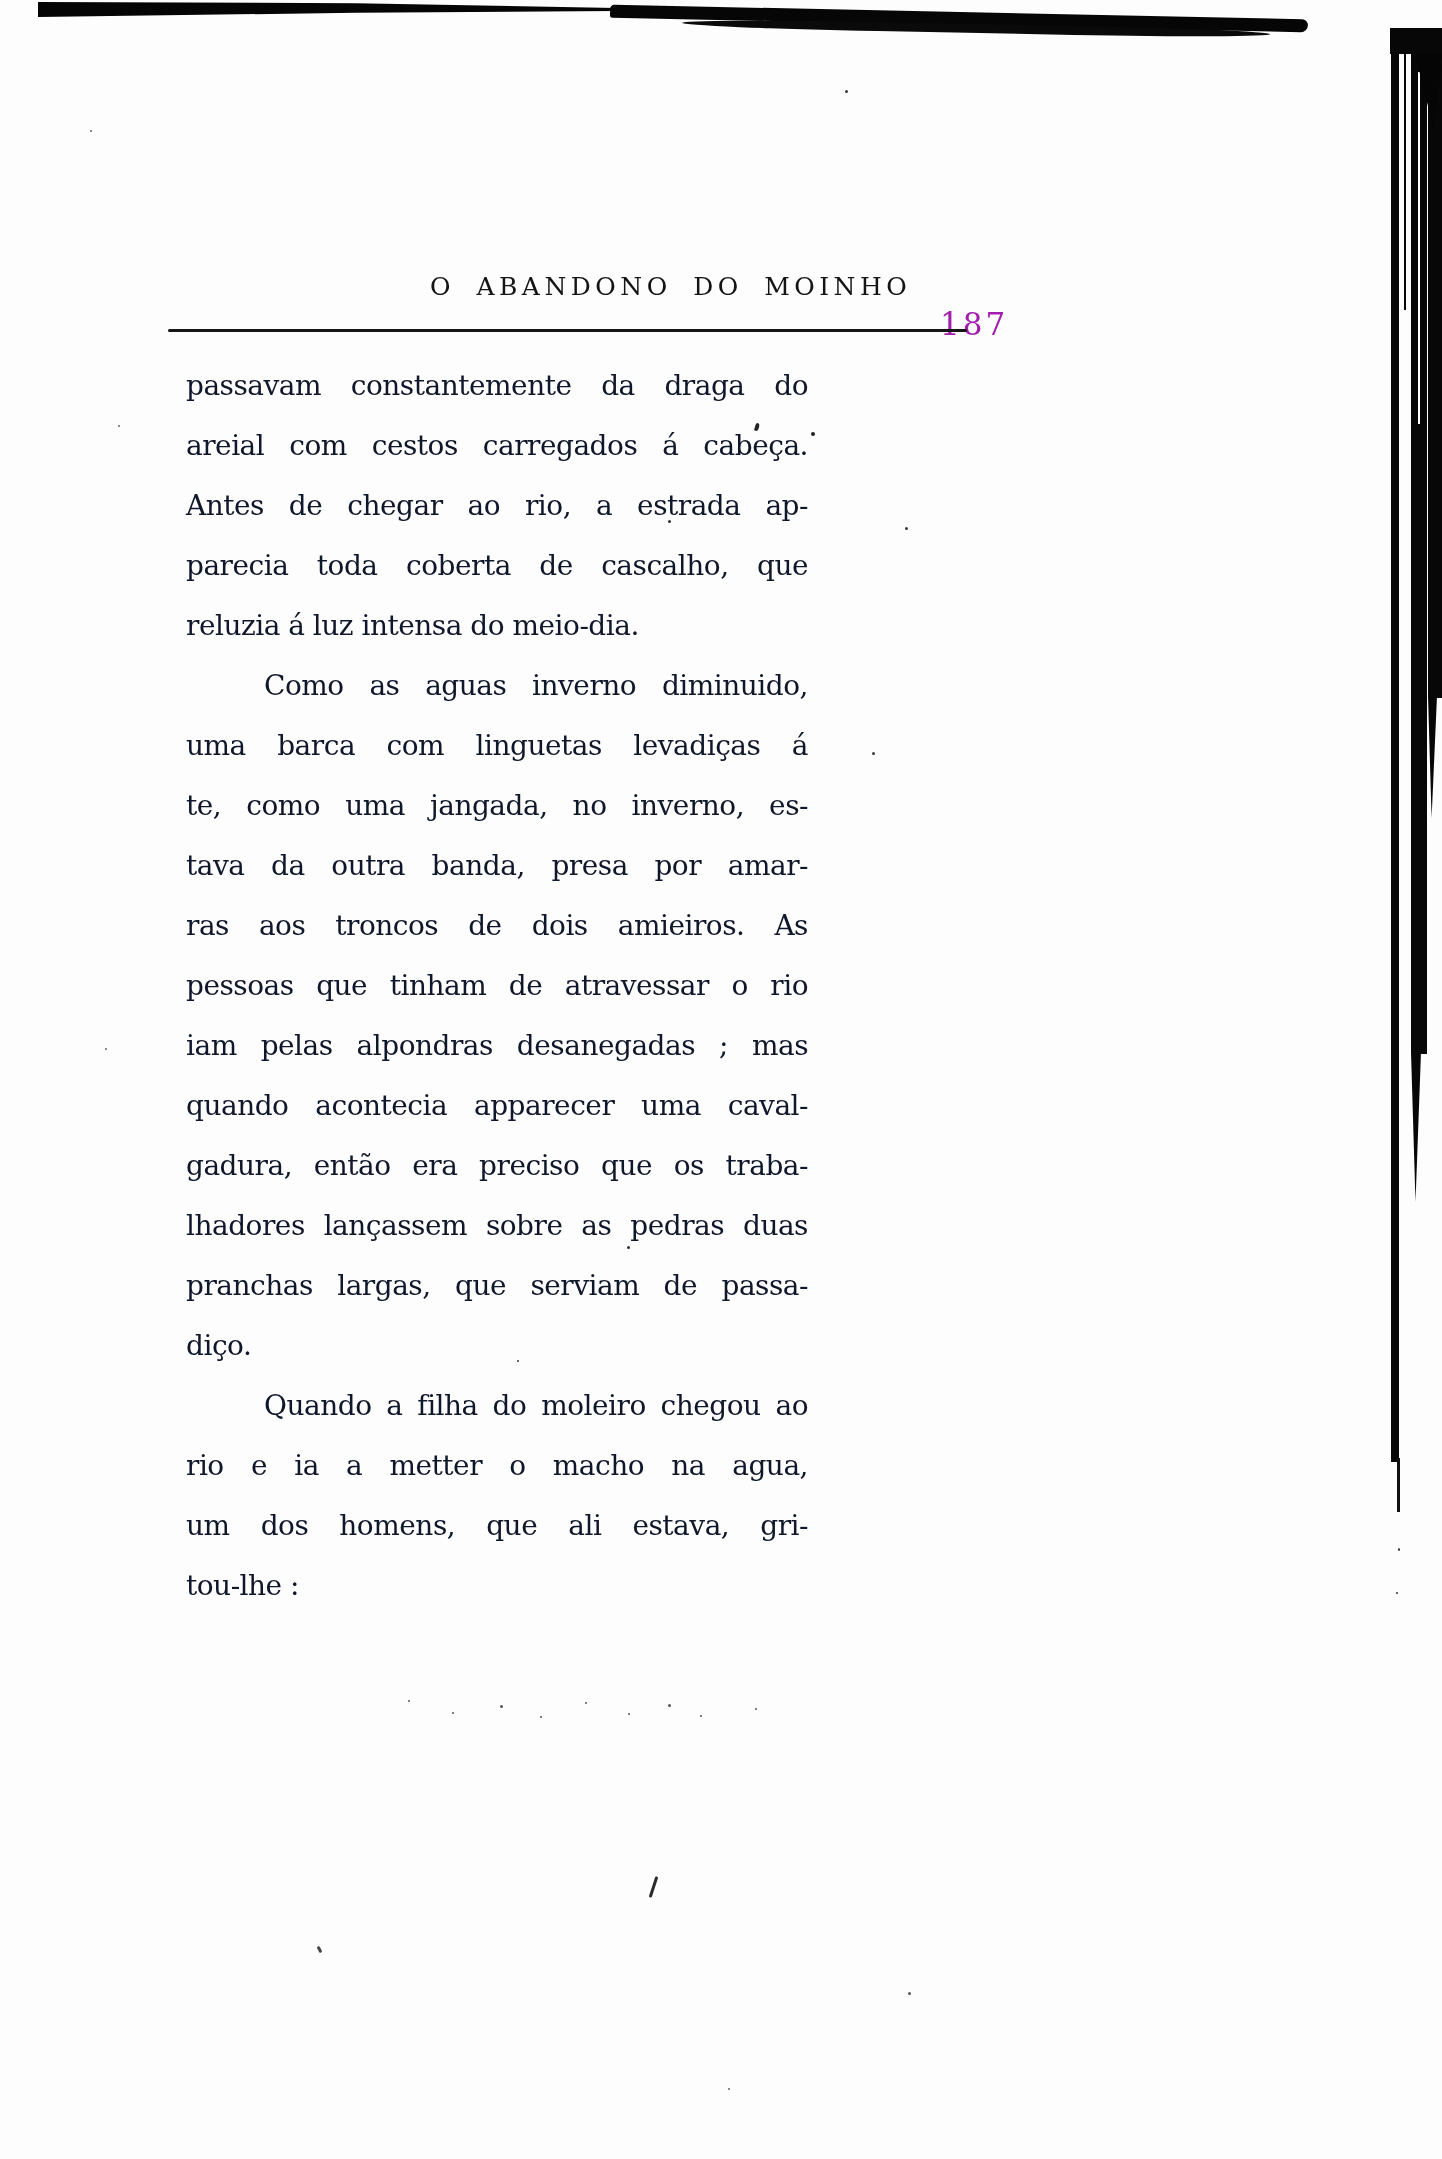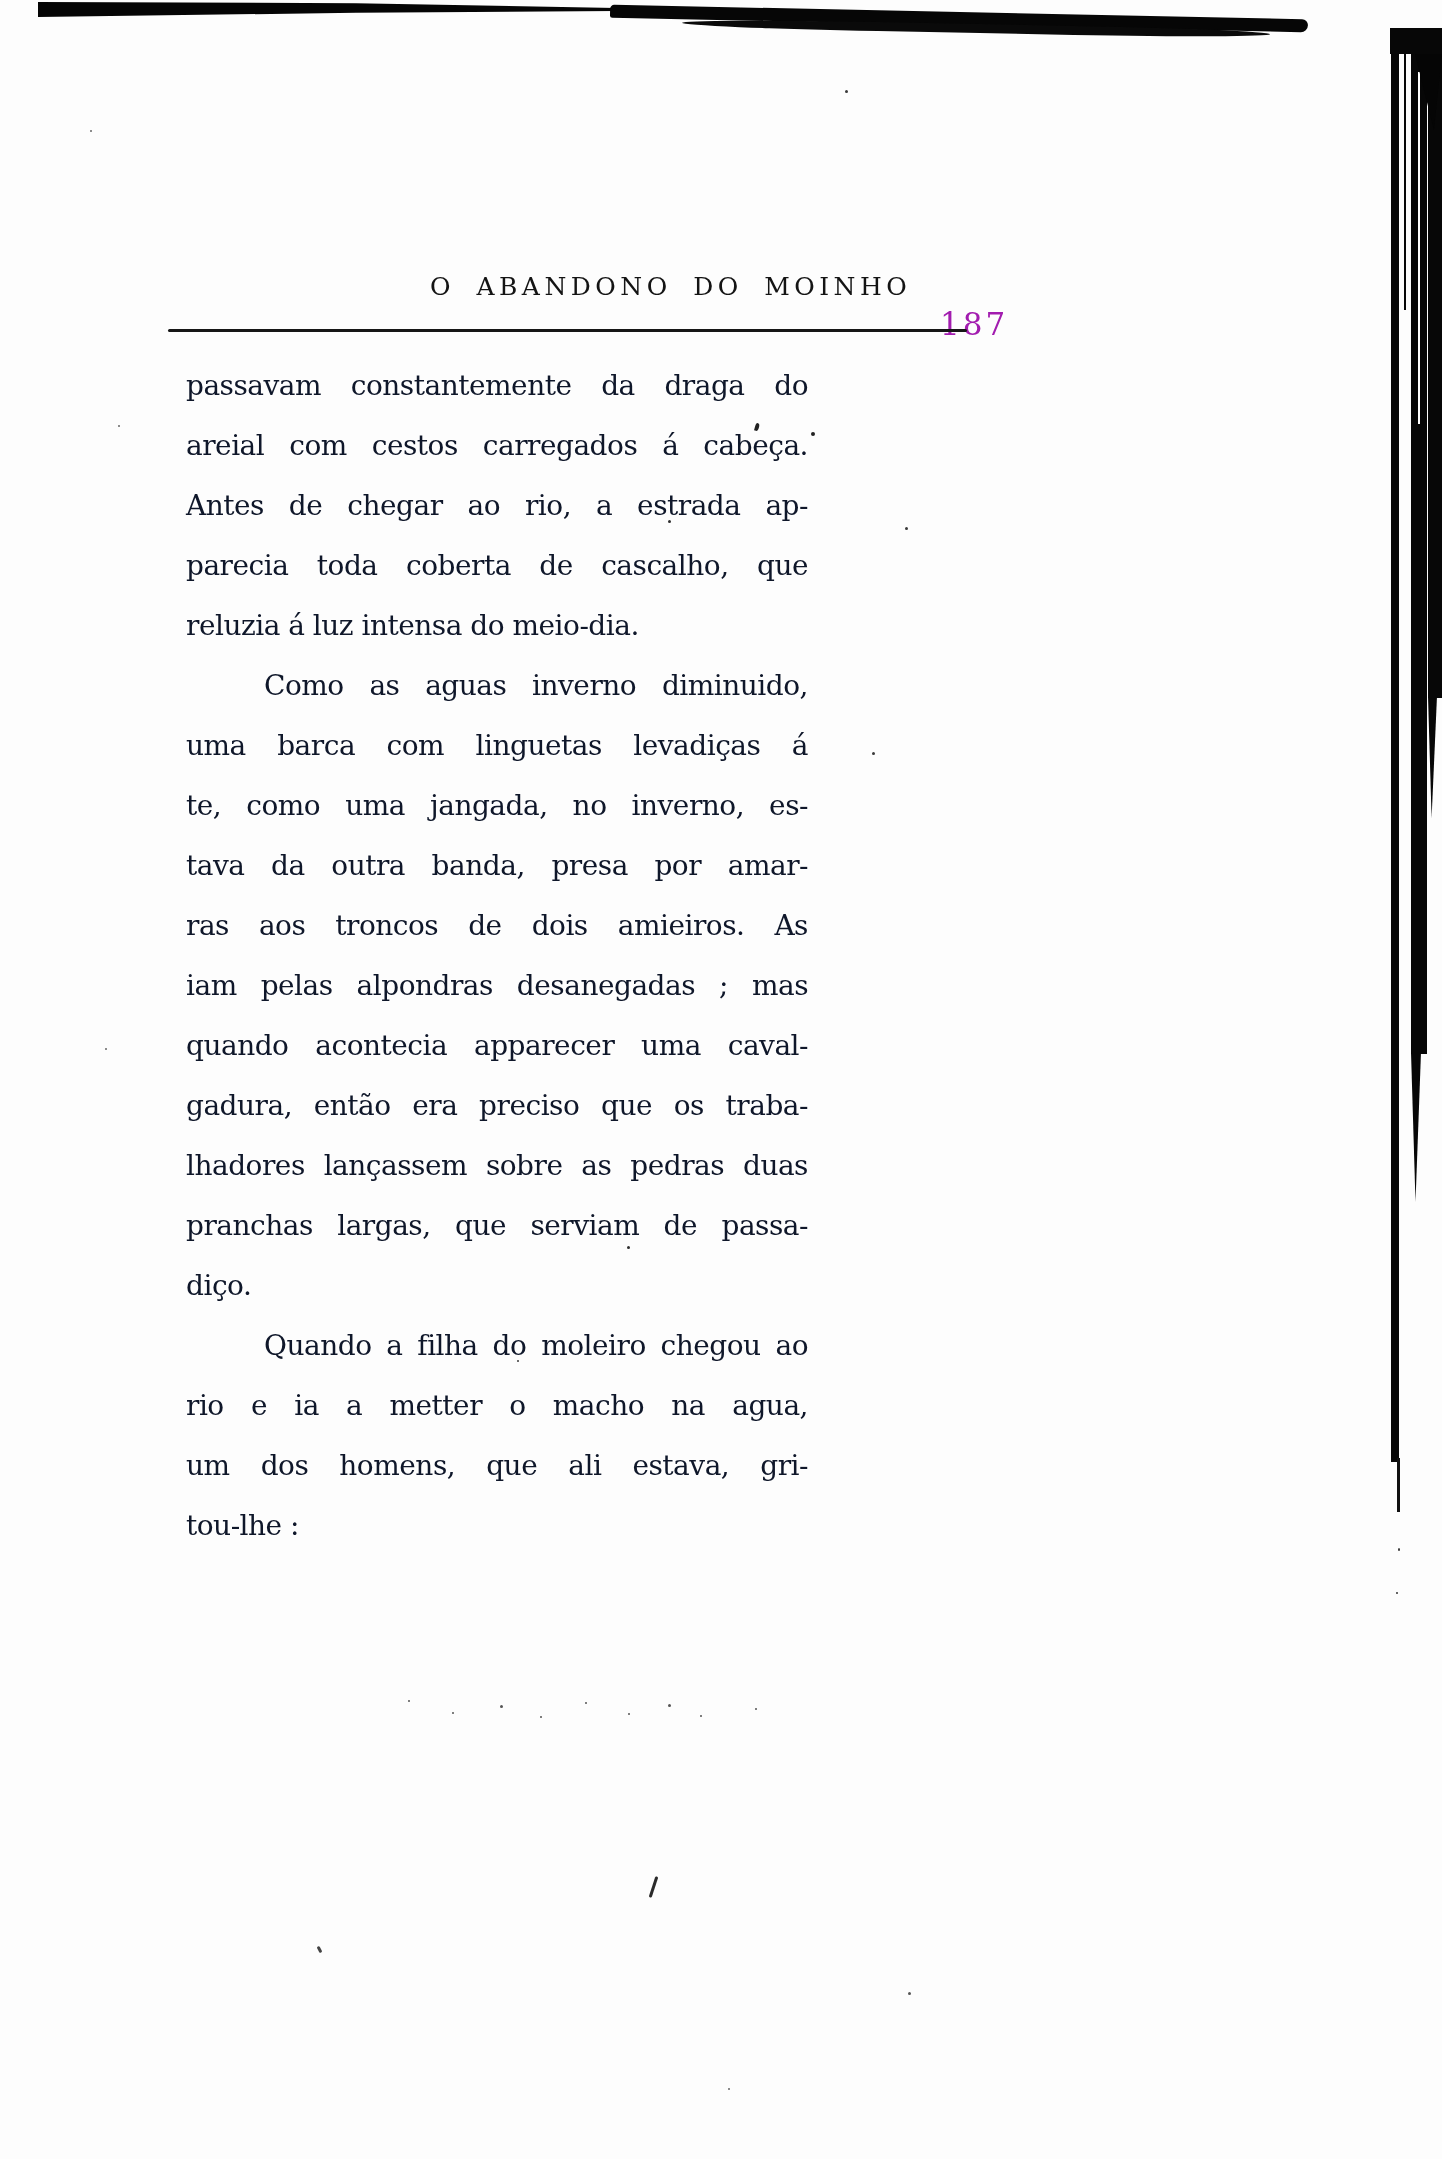--- a/index.html
+++ b/index.html
@@ -60,20 +60,21 @@
       <div class="line">passavam constantemente da draga do</div>
       <div class="line">areial com cestos carregados á cabeça.</div>
       <div class="line">Antes de chegar ao rio, a estrada ap-</div>
       <div class="line">parecia toda coberta de cascalho, que</div>
       <div class="line endline">reluzia á luz intensa do meio-dia.</div>
       <div class="line indent">Como as aguas inverno diminuido,</div>
       <div class="line">uma barca com linguetas levadiças á</div>
       <div class="line">te, como uma jangada, no inverno, es-</div>
       <div class="line">tava da outra banda, presa por amar-</div>
       <div class="line">ras aos troncos de dois amieiros. As</div>
+      <div class="line">pessoas que tinham de atravessar o rio</div>
       <div class="line">iam pelas alpondras desanegadas ; mas</div>
       <div class="line">quando acontecia apparecer uma caval-</div>
       <div class="line">gadura, então era preciso que os traba-</div>
       <div class="line">lhadores lançassem sobre as pedras duas</div>
       <div class="line">pranchas largas, que serviam de passa-</div>
       <div class="line endline">diço.</div>
       <div class="line indent">Quando a filha do moleiro chegou ao</div>
       <div class="line">rio e ia a metter o macho na agua,</div>
       <div class="line">um dos homens, que ali estava, gri-</div>
       <div class="line endline">tou-lhe :</div>

